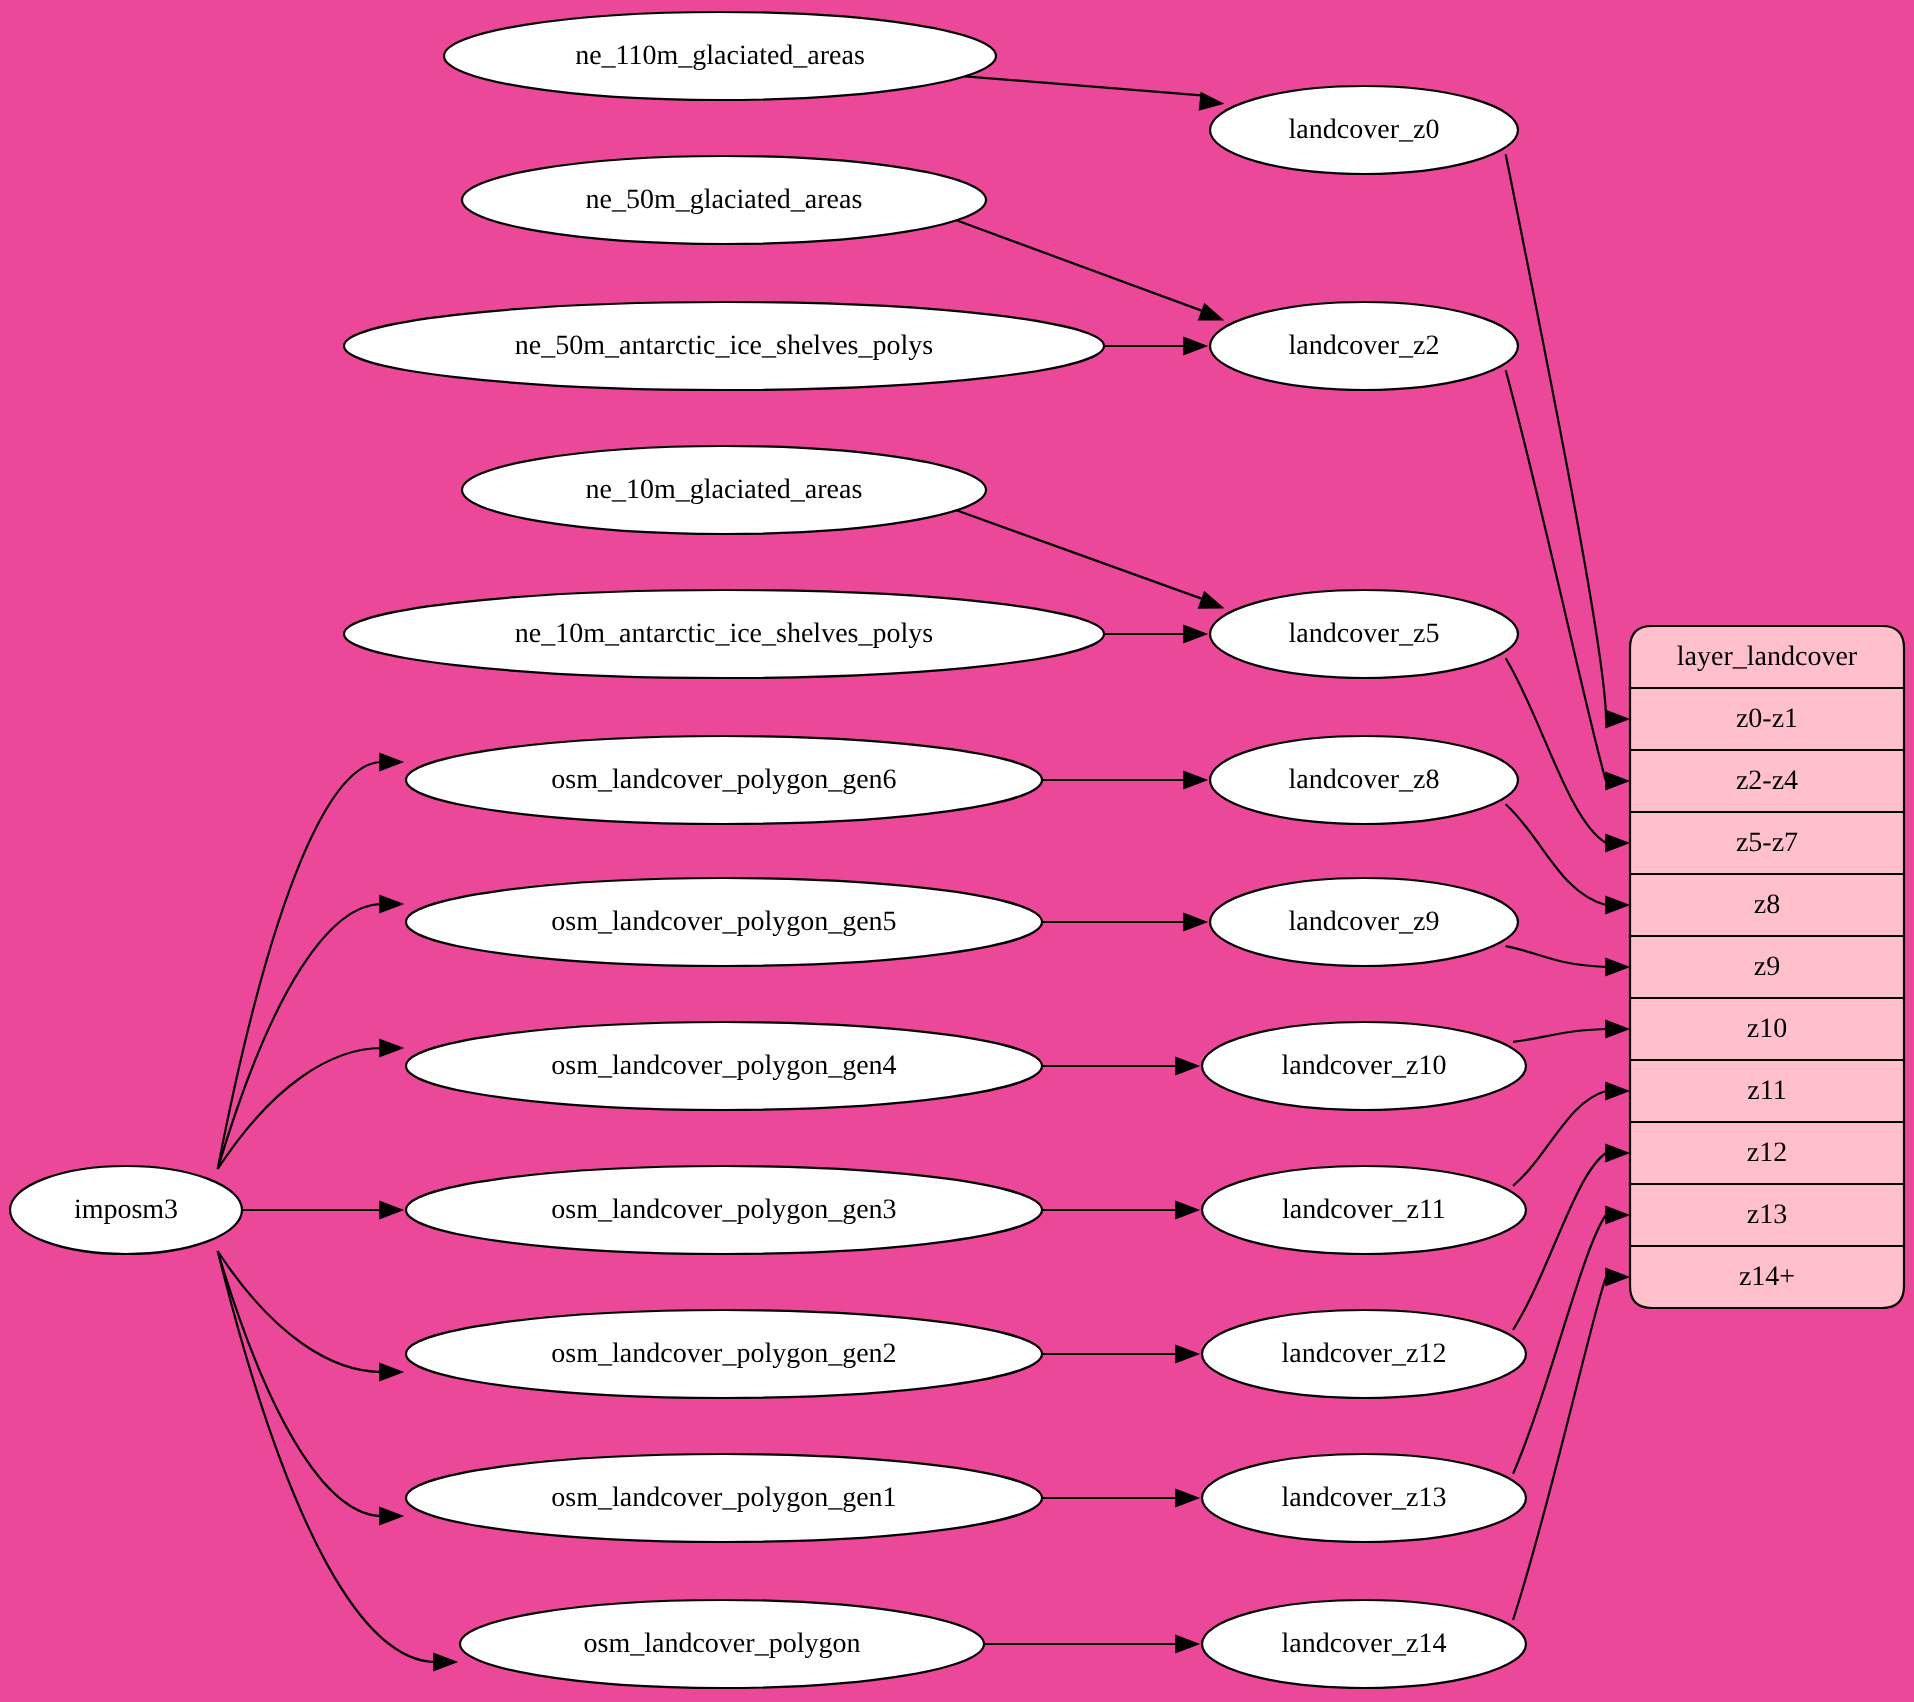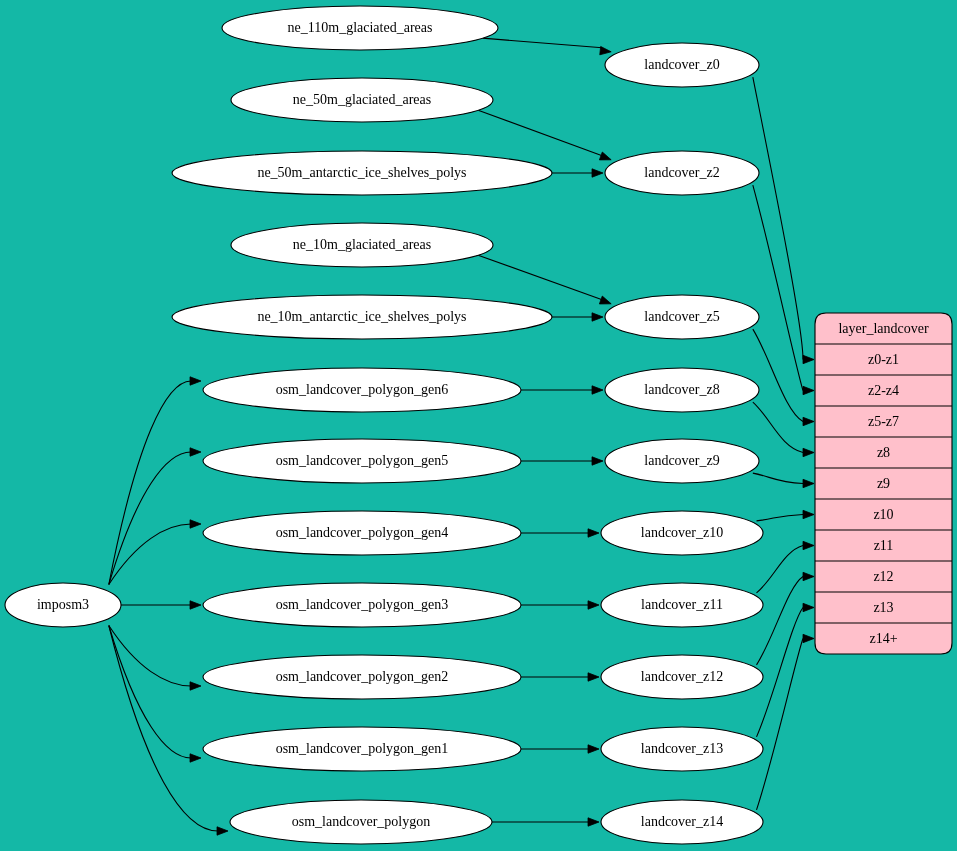--- a/index.html
+++ b/index.html
@@ -4,21 +4,21 @@
 <style>
   html, body {
     margin: 0;
     padding: 0;
     background: #ffffff;
   }
   #canvas {
     position: relative;
     width: 957px;
     height: 851px;
-    background: #14b8a6;
+    background: #ec4899;
     font-family: "Liberation Serif", "DejaVu Serif", serif;
     overflow: hidden;
   }
   #graph-svg {
     position: absolute;
     left: 0;
     top: 0;
     width: 957px;
     height: 851px;
   }

